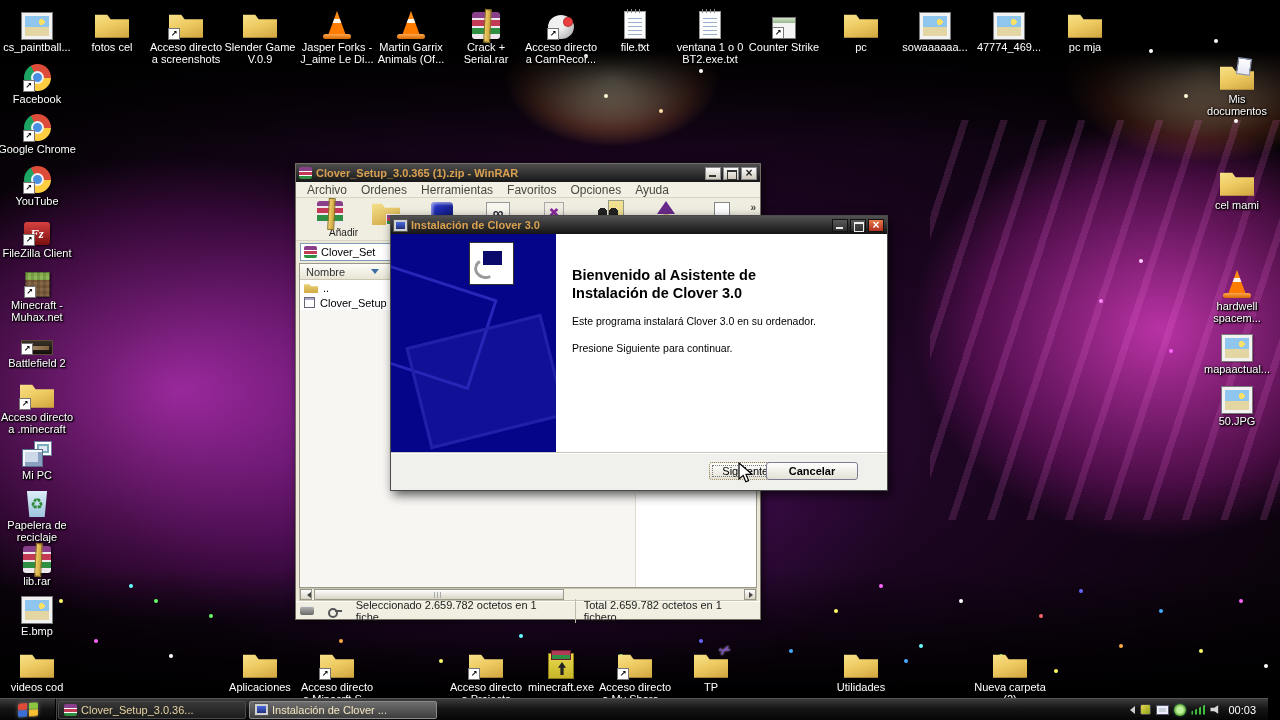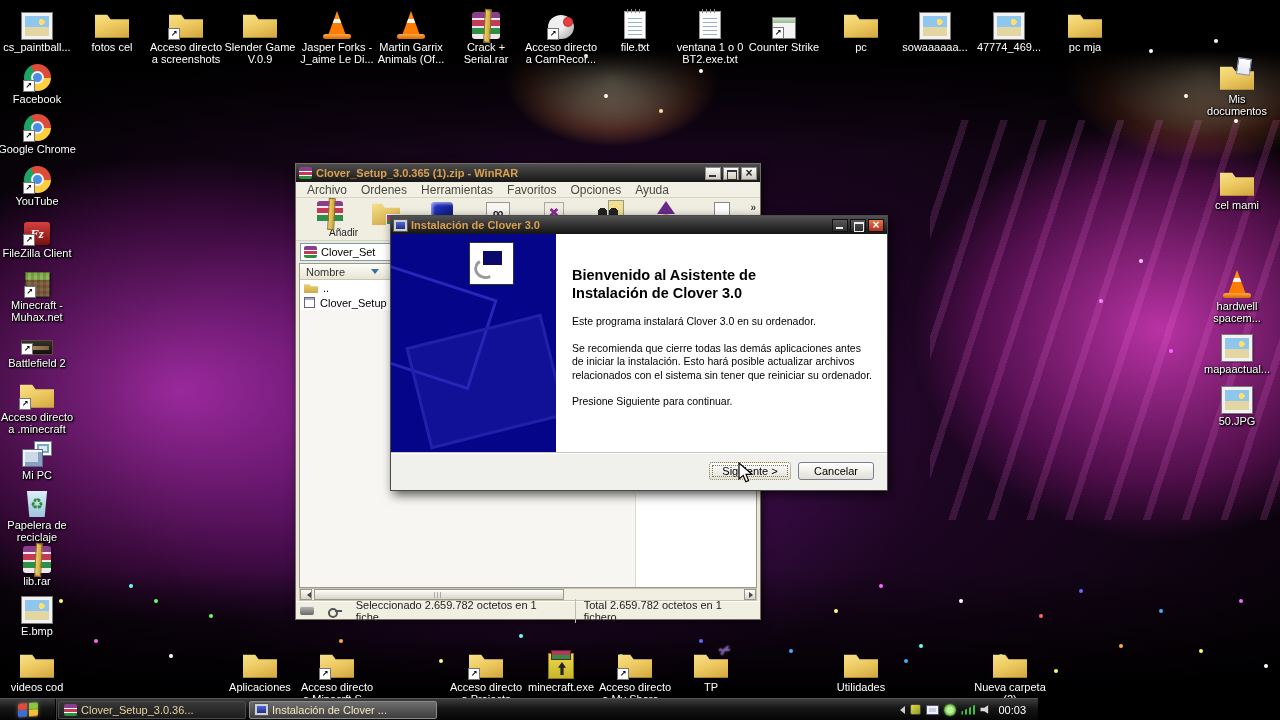--- a/index.html
+++ b/index.html
@@ -219,24 +219,24 @@
     background:#0a0a6a; box-shadow:inset 0 0 0 3px #fff, inset 0 0 0 5px #0a0a6a; }
   .nsis-icon::after { content:''; position:absolute; left:4px; bottom:5px; width:16px; height:14px;
     border:3px solid #9a9a9a; border-top-color:rgba(0,0,0,0); border-right-color:rgba(0,0,0,0); border-radius:50%; transform:rotate(15deg); }
   .dtext { position:absolute; left:181px; top:16px; right:14px;margin-top:16px; }
   .dheading { font-size:14.5px; font-weight:bold; color:#000; line-height:18px; max-width:240px; }
   .dpara { font-size:10.5px; color:#000; line-height:13.5px; margin-top:13px; }
   .btnbar { height:38px; background:#f0f0ec; border-top:1px solid #c8c8c0; box-shadow:inset 0 1px 0 #fff; position:relative; flex:0 0 auto; }
   .xpbtn { position:absolute; top:9px; height:18px; font-size:11px; color:#000; text-align:center; line-height:16px;
     background:linear-gradient(#fefefe,#e3e1d5); border:1px solid #7c7c94; border-radius:3px; }
   .btn-next { right:96px; width:82px; border:1px dotted #8a7a42; outline:1px dotted #777; outline-offset:-4px; }
-  .btn-cancel { right:13px; width:76px; }
+  .btn-cancel { right:29px; width:92px;font-weight:bold; }
 
   
-  .taskbar { position:absolute; left:0; bottom:0; width:1038px; height:22px;
+  .taskbar { position:absolute; left:0; bottom:0; width:1268px; height:22px;
     background:linear-gradient(#3c3c3c,#161616 45%,#050505); border-top:1px solid #555; z-index:30;
     display:flex; align-items:center; }
   .startbtn { width:56px; height:22px; display:flex; align-items:center; justify-content:center; border-right:1px solid #000; box-shadow:1px 0 0 #444; }
   .startflag { width:20px; height:14px; border-radius:2px; transform:skewY(-4deg);
     background-image:linear-gradient(90deg,#e04a3a 0 47%, rgba(0,0,0,0) 47%),
       linear-gradient(90deg, rgba(0,0,0,0) 0 53%, #8cc63f 53%),
       linear-gradient(90deg,#3a6fd8 0 47%, rgba(0,0,0,0) 47%),
       linear-gradient(90deg, rgba(0,0,0,0) 0 53%, #f8c030 53%);
     background-size:100% 47%,100% 47%,100% 47%,100% 47%;
     background-position:0 0,0 0,0 100%,0 100%; background-repeat:no-repeat;
@@ -662,21 +662,20 @@
     </div>
     <div class="dbody">
       <div class="nsis">
         <div class="shape1"></div>
           <div class="shape2"></div>
       </div>
       <div class="nsis-icon"></div>
       <div class="dtext">
         <div class="dheading">Bienvenido al Asistente de Instalación de Clover 3.0</div>
         <div class="dpara">Este programa instalará Clover 3.0 en su ordenador.</div>
-        <div class="dpara">Se recomienda que cierre todas las demás aplicaciones antes de iniciar la instalación. Esto hará posible actualizar archivos relacionados con el sistema sin tener que reiniciar su ordenador.</div>
         <div class="dpara">Presione Siguiente para continuar.</div>
       </div>
     </div>
     <div class="btnbar">
       <div class="xpbtn btn-next">Siguiente &gt;</div>
       <div class="xpbtn btn-cancel">Cancelar</div>
     </div>
   </div>
 
   <div class="taskbar">

